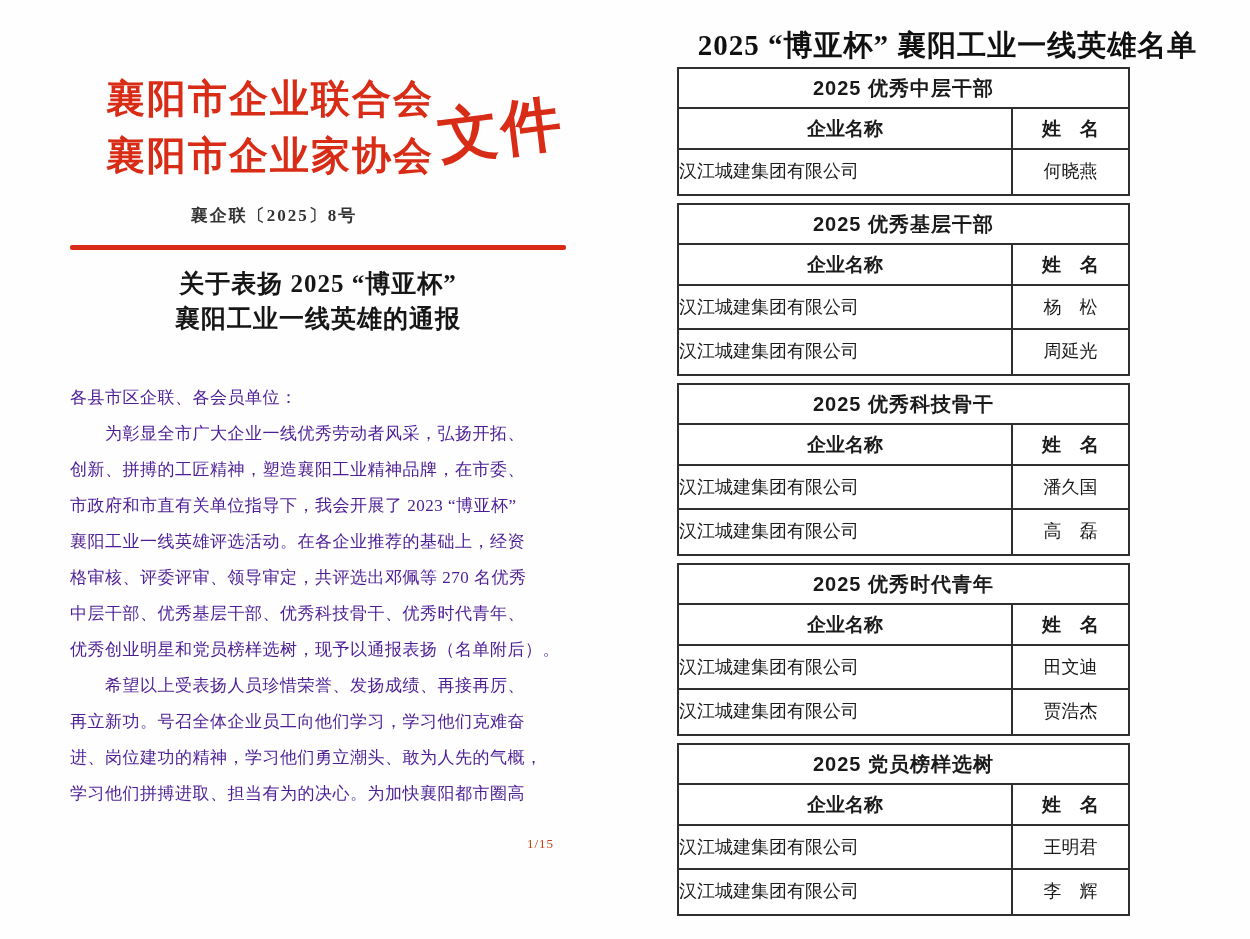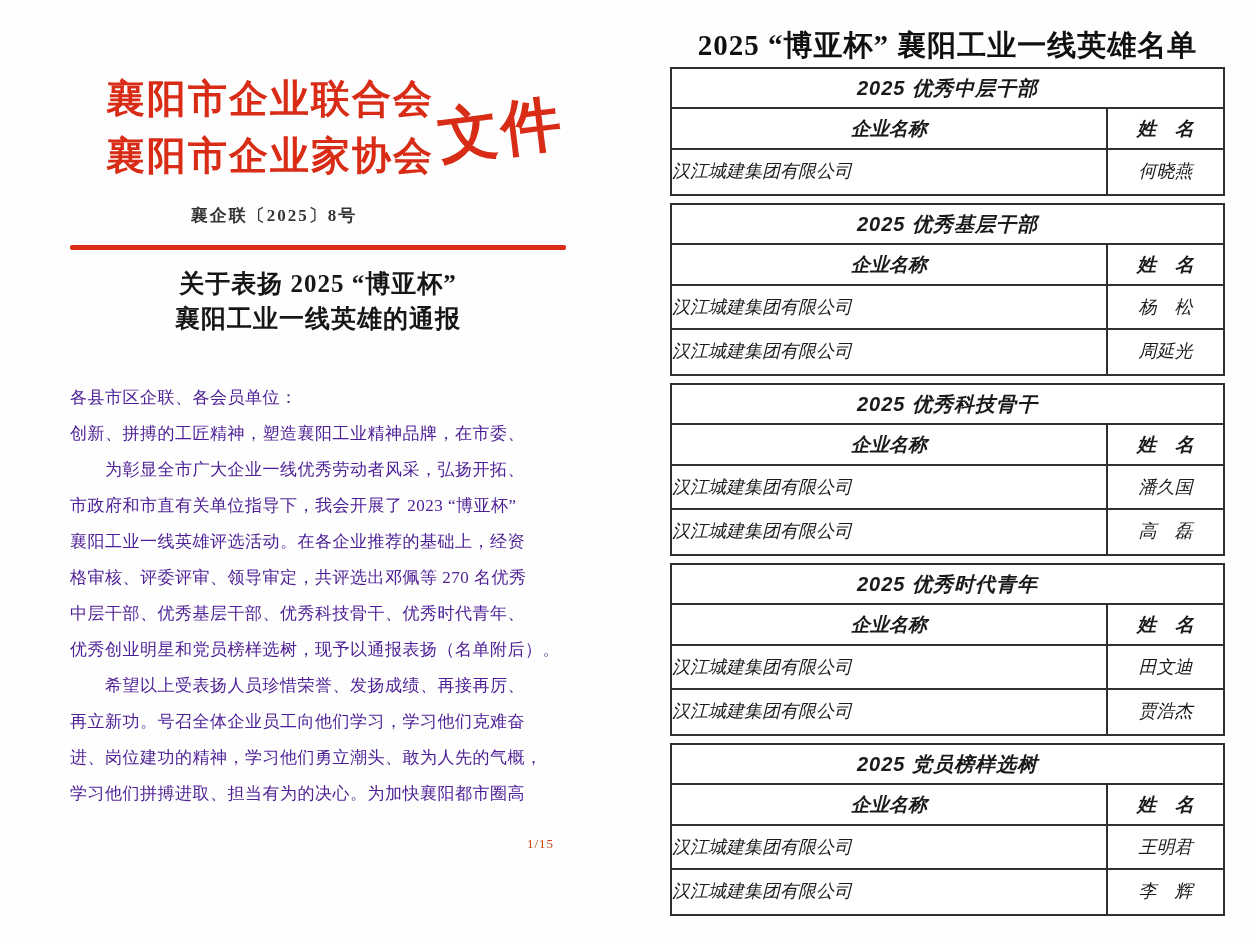--- a/index.html
+++ b/index.html
@@ -59,24 +59,23 @@
 
   
   .right-page { position:absolute; left:620px; top:0; width:630px; height:939px; }
 
   .roster-title {
     position:absolute; top:26px; left:50px; width:555px;
     text-align:center; font-size:29px; font-weight:bold;
     color:#101010; letter-spacing:1px; white-space:nowrap;
   }
   .roster-table {
-    position:absolute; top:67px; left:50px; width:555px;
+    position:absolute; top:67px; left:57px; width:453px;
     font-family:"Liberation Sans","DejaVu Sans",sans-serif;
     color:#1a1a1a;
-    font-style:italic;
   }
   .tsection {
     border:2px solid var(--border);
     margin-bottom:7px;
     background:#fff;
   }
   .sec-header {
     height:40px; line-height:38px; text-align:center;
     font-weight:bold; font-size:20px;
     border-bottom:2px solid var(--border);
@@ -116,22 +115,22 @@
 
   <div class="red-rule"></div>
 
   <div class="doc-title">
     <div>关于表扬 2025 “博亚杯”</div>
     <div>襄阳工业一线英雄的通报</div>
   </div>
 
   <div class="doc-body">
     <div class="bline">各县市区企联、各会员单位：</div>
+    <div class="bline">　　为彰显全市广大企业一线优秀劳动者风采，弘扬开拓、</div>
     <div class="bline">创新、拼搏的工匠精神，塑造襄阳工业精神品牌，在市委、</div>
-    <div class="bline">　　为彰显全市广大企业一线优秀劳动者风采，弘扬开拓、</div>
     <div class="bline">市政府和市直有关单位指导下，我会开展了 2023 “博亚杯”</div>
     <div class="bline">襄阳工业一线英雄评选活动。在各企业推荐的基础上，经资</div>
     <div class="bline">格审核、评委评审、领导审定，共评选出邓佩等 270 名优秀</div>
     <div class="bline">中层干部、优秀基层干部、优秀科技骨干、优秀时代青年、</div>
     <div class="bline">优秀创业明星和党员榜样选树，现予以通报表扬（名单附后）。</div>
     <div class="bline">　　希望以上受表扬人员珍惜荣誉、发扬成绩、再接再厉、</div>
     <div class="bline">再立新功。号召全体企业员工向他们学习，学习他们克难奋</div>
     <div class="bline">进、岗位建功的精神，学习他们勇立潮头、敢为人先的气概，</div>
     <div class="bline">学习他们拼搏进取、担当有为的决心。为加快襄阳都市圈高</div>
   </div>

